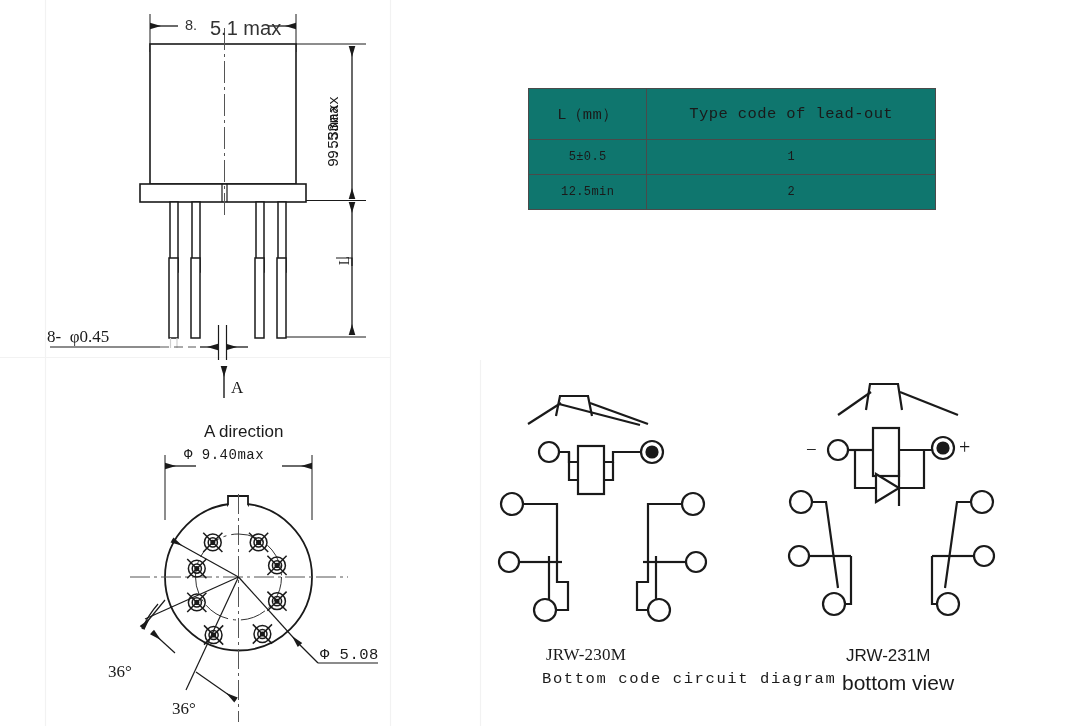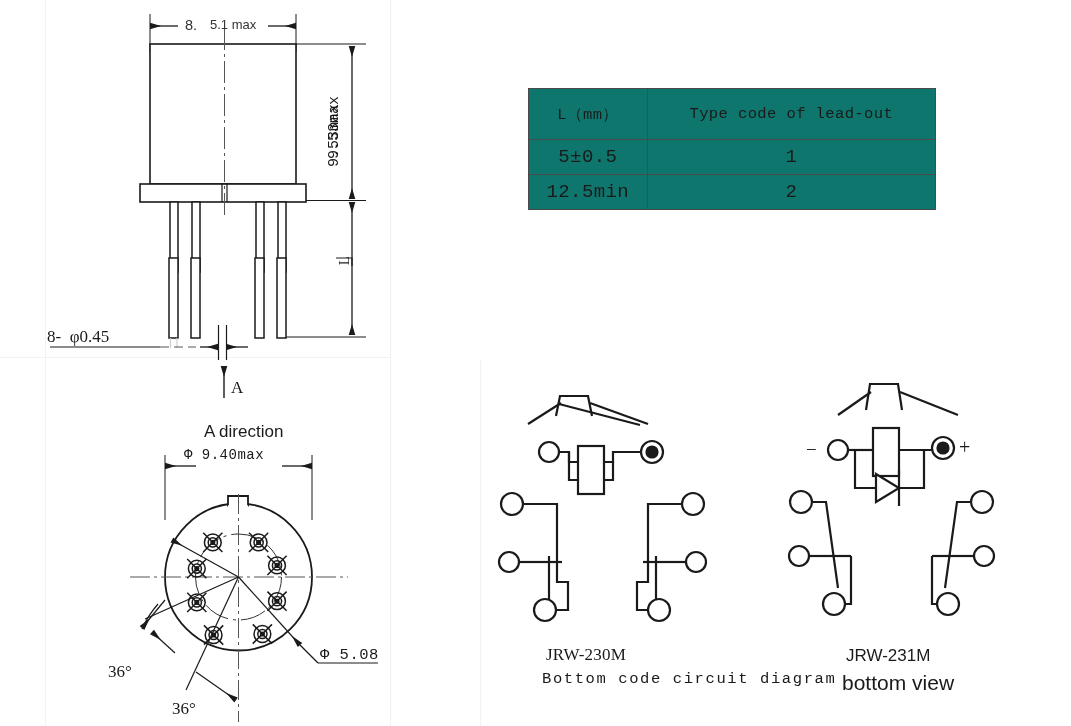--- a/index.html
+++ b/index.html
@@ -43,21 +43,21 @@
     left: 528px;
     top: 88px;
     width: 408px;
     border-collapse: collapse;
     background: #0f766e;
   }
   .spec-table td {
     border: 1px solid #4a4a4a;
     text-align: center;
     font-family: "Liberation Mono", monospace;
-    font-size: 19px;
+    font-size: 12px;
     color: #1a1a1a;
     padding: 0;
     height: 34px;
     letter-spacing: 0.4px;
   }
   .spec-table td.c0 { width: 118px; }
   .spec-table td.c1 { width: 290px; }
   .spec-table tr.head td { height: 50px; font-size: 15.5px; }
 </style>
 </head>
@@ -345,21 +345,21 @@
       <path d="M971 502 L957 502 L945 588"></path>
       <line x1="974" y1="556" x2="959" y2="556"></line>
       <line x1="959" y1="556" x2="932" y2="556"></line>
       <path d="M932 556 L932 604 L938 604"></path>
     </g>
 
   </svg>
 
   <div class="lbl sans" style="left:185px; top:18px; font-size:14.5px; color:#333;">8.</div>
 
-  <div class="lbl sans" style="left:210px; top:18px; font-size:13px; color:#333;">5.1 max</div>
+  <div class="lbl sans" style="left:210px; top:18px; font-size:20px; color:#333;">5.1 max</div>
 
   <div class="lbl mono" style="left:327px; top:96px; font-size:15px; color:#1a1a1a;
               transform:rotate(-90deg); transform-origin:left top;
               transform: rotate(-90deg) translate(-100%, 0); ">9.53max</div>
   <div style="position:absolute; left:326px; top:104px; width:18px; height:92px;">
     <div class="mono" style="position:absolute; left:0; top:0; white-space:pre; font-size:15px;
                 writing-mode:vertical-rl; text-orientation:sideways; transform:rotate(180deg);">9.53max</div>
   </div>
 
   <div class="lbl serif" style="left:337px; top:256px; font-size:15px; writing-mode:vertical-rl;

